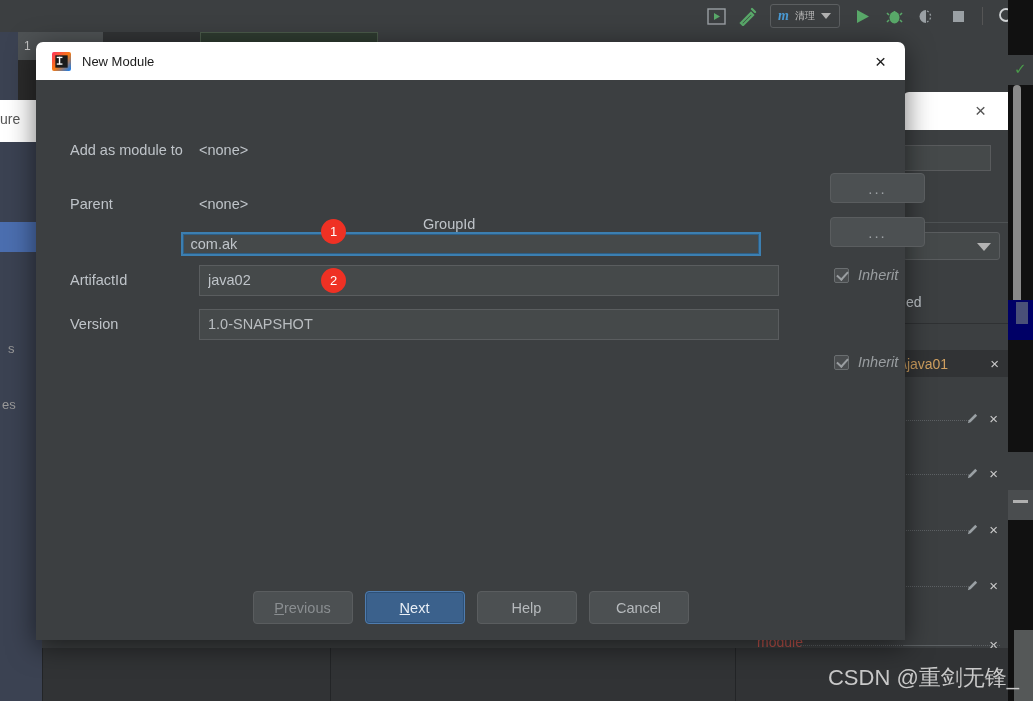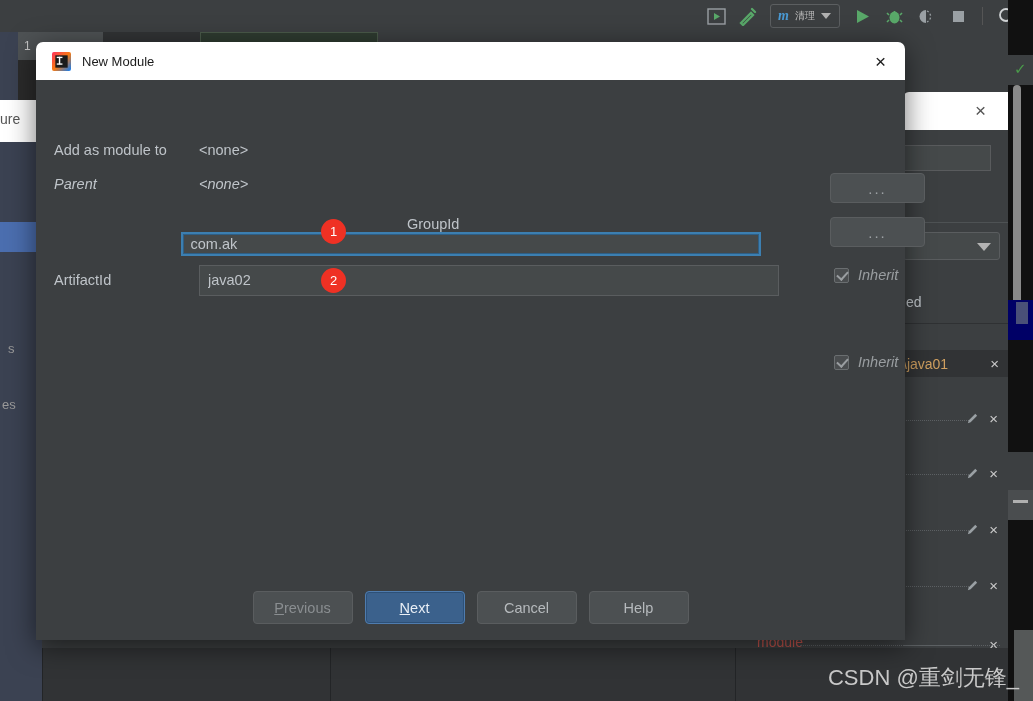--- a/index.html
+++ b/index.html
@@ -90,21 +90,21 @@
   #dlg-title{height:38px;background:#ffffff;border-top-left-radius:7px;border-top-right-radius:7px;
              display:flex;align-items:center;padding:0 0 0 16px;box-sizing:border-box;position:relative;}
   .jb-logo{width:19px;height:19px;margin-right:11px;flex:0 0 auto;}
   #dlg-title .txt{color:#1b1b1b;font-size:13px;}
   #dlg-close{position:absolute;right:14px;top:9px;width:21px;height:21px;
              display:flex;align-items:center;justify-content:center;color:#1b1b1b;font-size:19px;line-height:1;cursor:pointer;}
 
   #dlg-body{position:relative;height:560px;}
 
   .frow{position:absolute;left:0;width:869px;height:40px;display:flex;align-items:center;}
-  .flabel{width:163px;padding-left:18px;box-sizing:border-box;color:#bfc4c9;font-size:14.5px;}
+  .flabel{width:163px;padding-left:34px;box-sizing:border-box;color:#bfc4c9;font-size:14.5px;}
   .fstatic{color:#bfc4c9;font-size:14.5px;}
 
   .finput{width:580px;height:31px;box-sizing:border-box;background:#45494a;
           border:1px solid #5a5d5f;color:#bfc4c9;font-size:14.5px;
           font-family:"Liberation Sans",sans-serif;padding:0 8px;outline:none;}
   .finput.focused{border:2px solid #3c7fb1;box-shadow:0 0 0 1px #2f5f85 inset;}
   .finput.readonlyish{color:#b9bdc0;}
 
   .dots-btn{width:95px;height:30px;background:#4c5052;border:1px solid #5a5d5f;border-radius:4px;
             color:#9da1a4;font-size:15px;letter-spacing:2px;display:flex;align-items:center;justify-content:center;
@@ -307,61 +307,65 @@
   </div>
 
   <div id="dlg-body">
 
     <div class="frow" style="top:50px;">
       <div class="flabel">Add as module to</div>
       <div class="fstatic">&lt;none&gt;</div>
     </div>
     <div class="dots-btn" style="position:absolute;left:794px;top:93px;">...</div>
 
-    <div class="frow" style="top:84px;font-style:italic;">
+    <div class="frow" style="top:104px;">
       <div class="flabel">Parent</div>
       <div class="fstatic">&lt;none&gt;</div>
     </div>
     <div class="dots-btn" style="position:absolute;left:794px;top:137px;">...</div>
 
     <div class="frow" style="top:136px;flex-direction:column;">
       <div class="flabel">GroupId</div>
       <input class="finput focused" value="com.ak" style="">
     </div>
     <div class="inh" style="position:absolute;left:798px;top:187px;">
       <span class="cbox"></span>
       <span class="inh-label">Inherit</span>
     </div>
 
     <div class="frow" style="top:180px;">
       <div class="flabel">ArtifactId</div>
       <input class="finput" value="java02" style="">
     </div>
 
+    <div class="frow" style="top:224px;">
+      <div class="flabel">Version</div>
+      <input class="finput readonlyish" value="1.0-SNAPSHOT" style="">
+    </div>
     <div class="inh" style="position:absolute;left:798px;top:274px;">
       <span class="cbox"></span>
       <span class="inh-label">Inherit</span>
     </div>
 
     <div class="badge" style="left:285px;top:139px;">1</div>
     <div class="badge" style="left:285px;top:188px;">2</div>
     <div class="badge" style="left:568px;top:514px;">3</div>
     <div class="tri-left" style="left:596px;top:519px;"></div>
 
     <div id="btn-row">
       <div class="btn disabled">
           <span class="mn">P</span>
           <span>revious</span>
         </div>
       <div class="btn primary">
           <span class="mn">N</span>
           <span>ext</span>
         </div>
       <div class="btn">
+          <span>Help</span>
+        </div>
+      <div class="btn">
           <span>Cancel</span>
         </div>
-      <div class="btn">
-          <span>Help</span>
-        </div>
     </div>
 
   </div>
 </div>
 
 </body></html>

